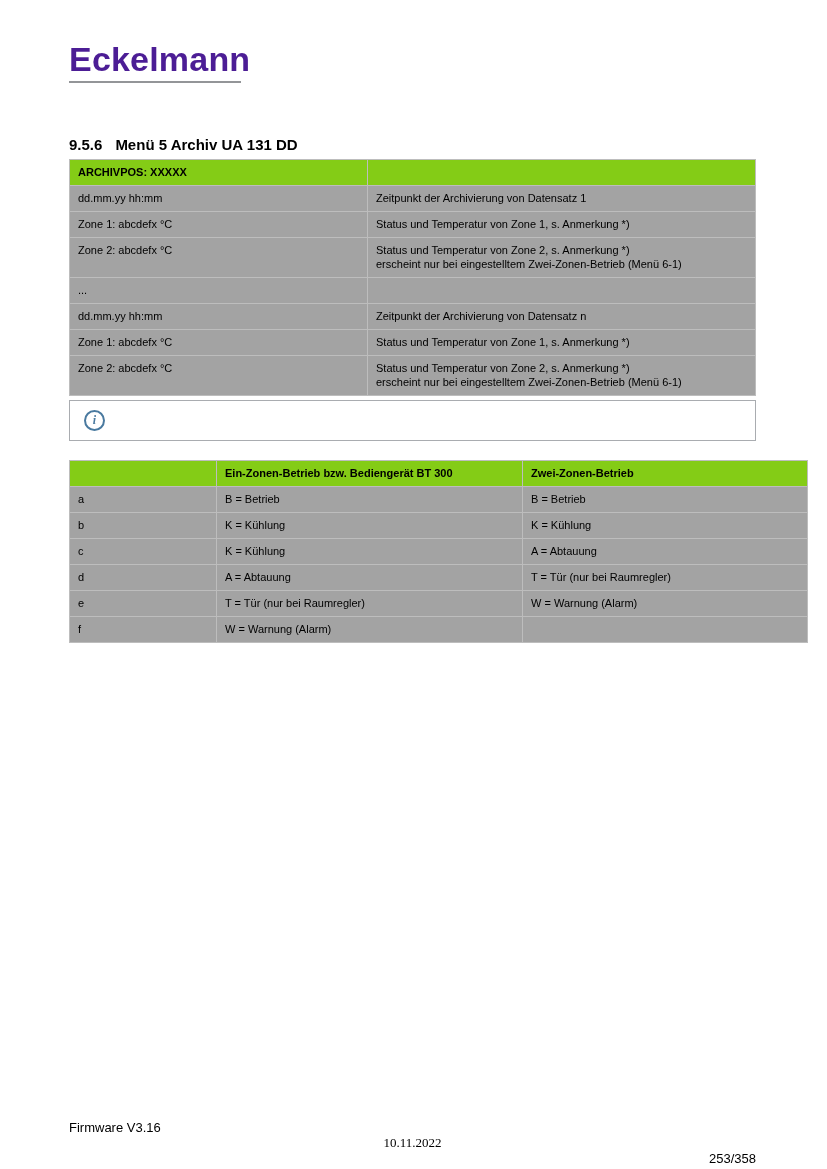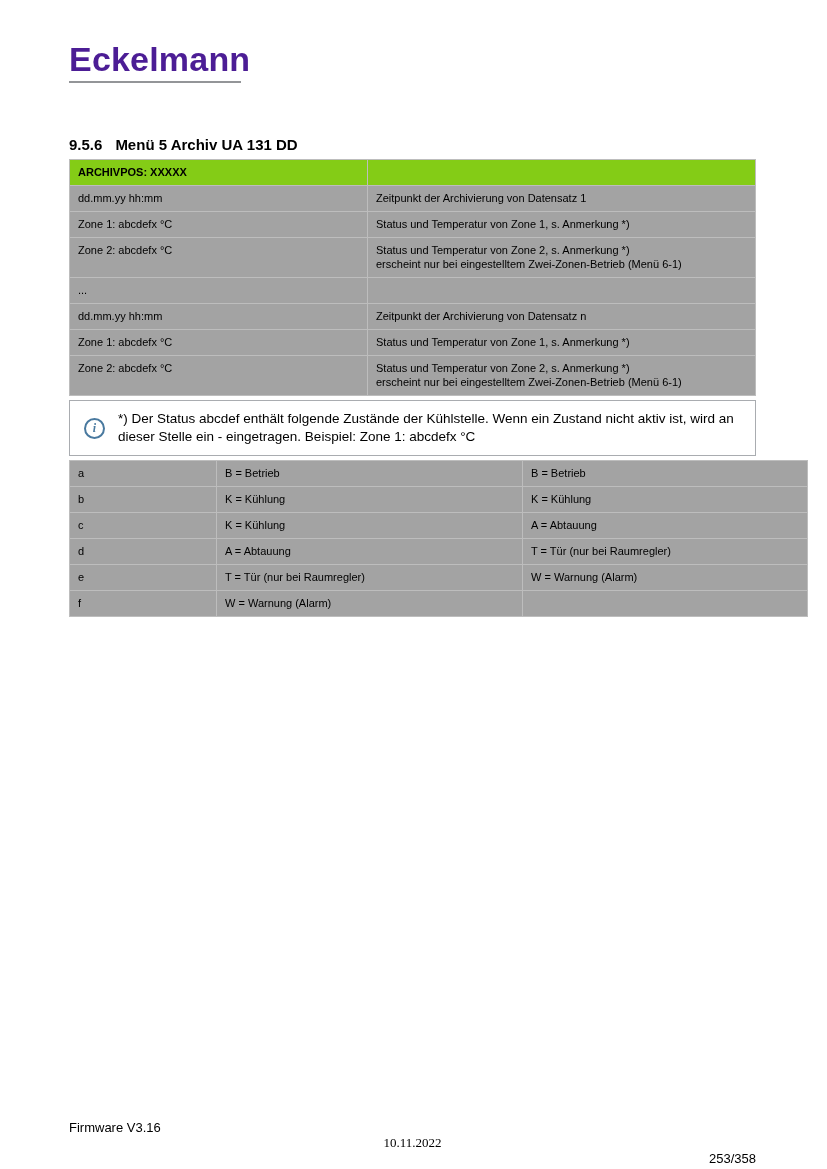--- a/index.html
+++ b/index.html
@@ -108,25 +108,29 @@
     <td>
       <div>Status und Temperatur von Zone 2, s. Anmerkung *)</div>
       <div class="cell-line2">erscheint nur bei eingestelltem Zwei-Zonen-Betrieb (Menü 6-1)</div>
     </td>
   </tr>
 </tbody>
   </table>
 
 <div class="note-box">
   <div class="info-icon">i</div>
-  <div class="note-text">*) Der Status abcdef enthält folgende Zustände der Kühlstelle. Wenn ein Zustand nicht aktiv ist, wird an dieser Stelle ein - eingetragen. Beispiel: Zone 1: abcdefx °C</div>
 </div>
 
 <table class="tbl status">
   <tbody>
+      <tr class="hdr">
+    <td class="s1"></td>
+    <td class="s2">Ein-Zonen-Betrieb bzw. Bediengerät BT 300</td>
+    <td class="s3">Zwei-Zonen-Betrieb</td>
+  </tr>
   <tr>
     <td class="s1">a</td>
     <td class="s2">B = Betrieb</td>
     <td class="s3">B = Betrieb</td>
   </tr>
   <tr>
     <td class="s1">b</td>
     <td class="s2">K = Kühlung</td>
     <td class="s3">K = Kühlung</td>
   </tr>

